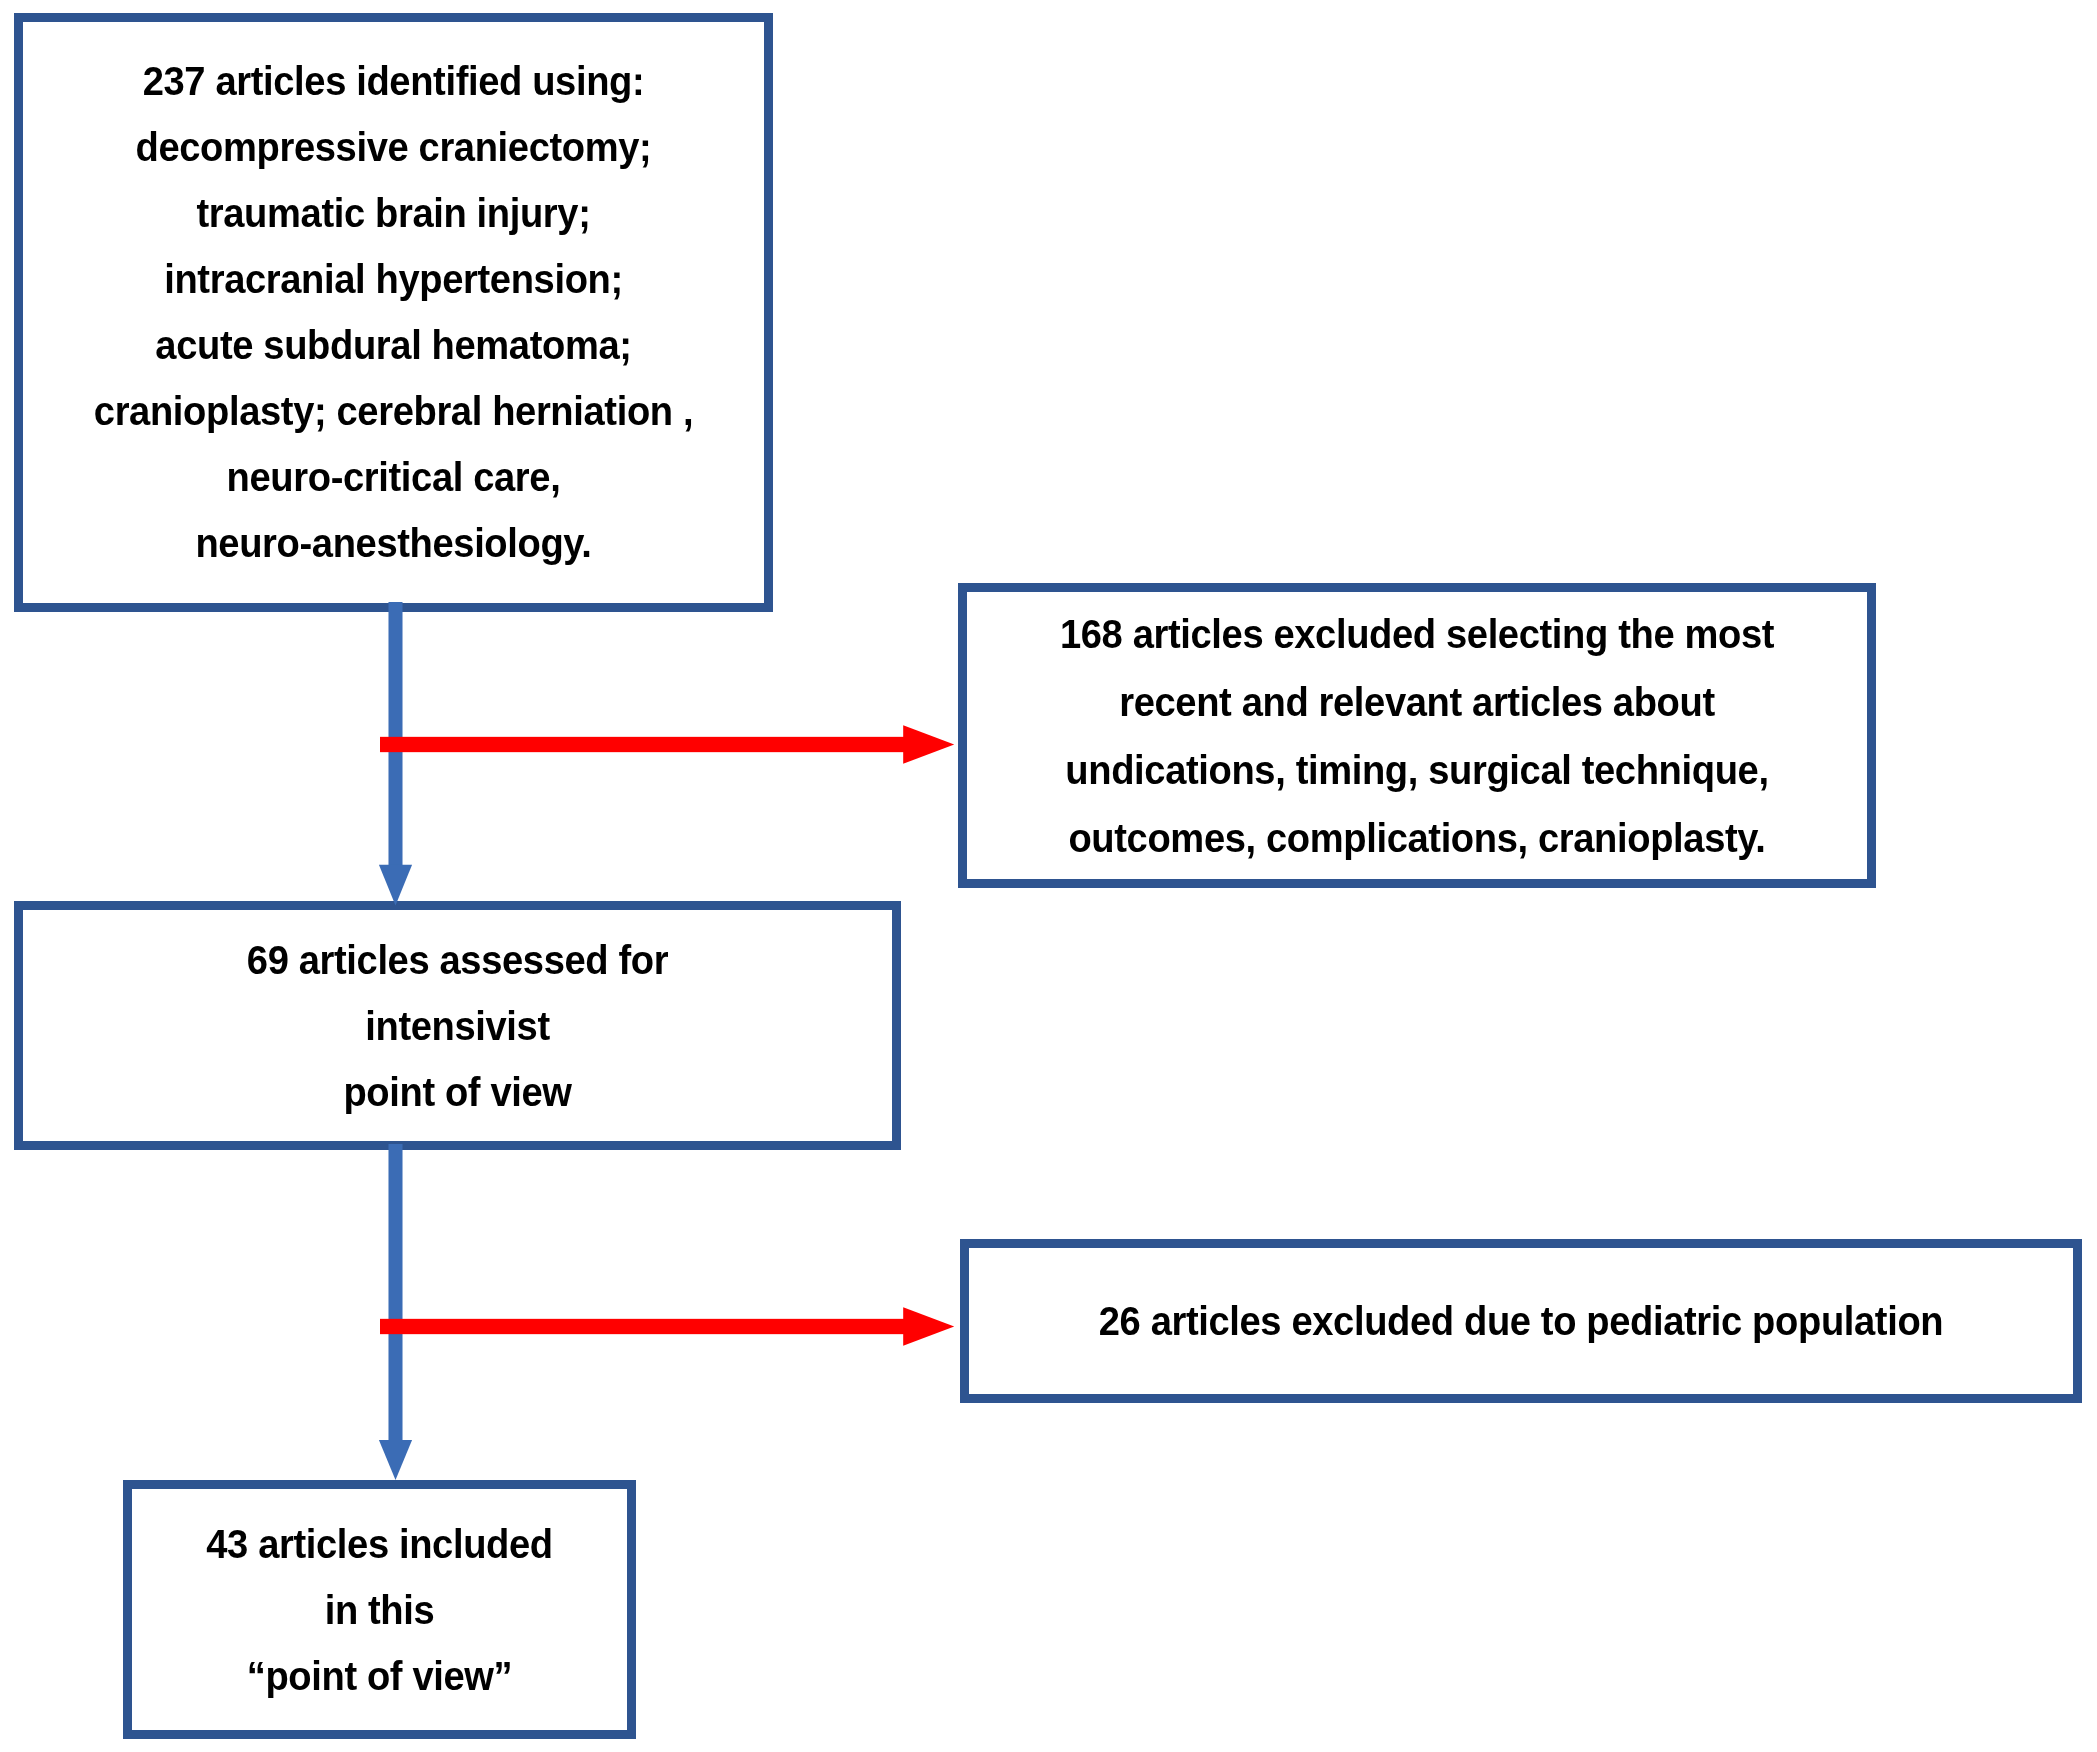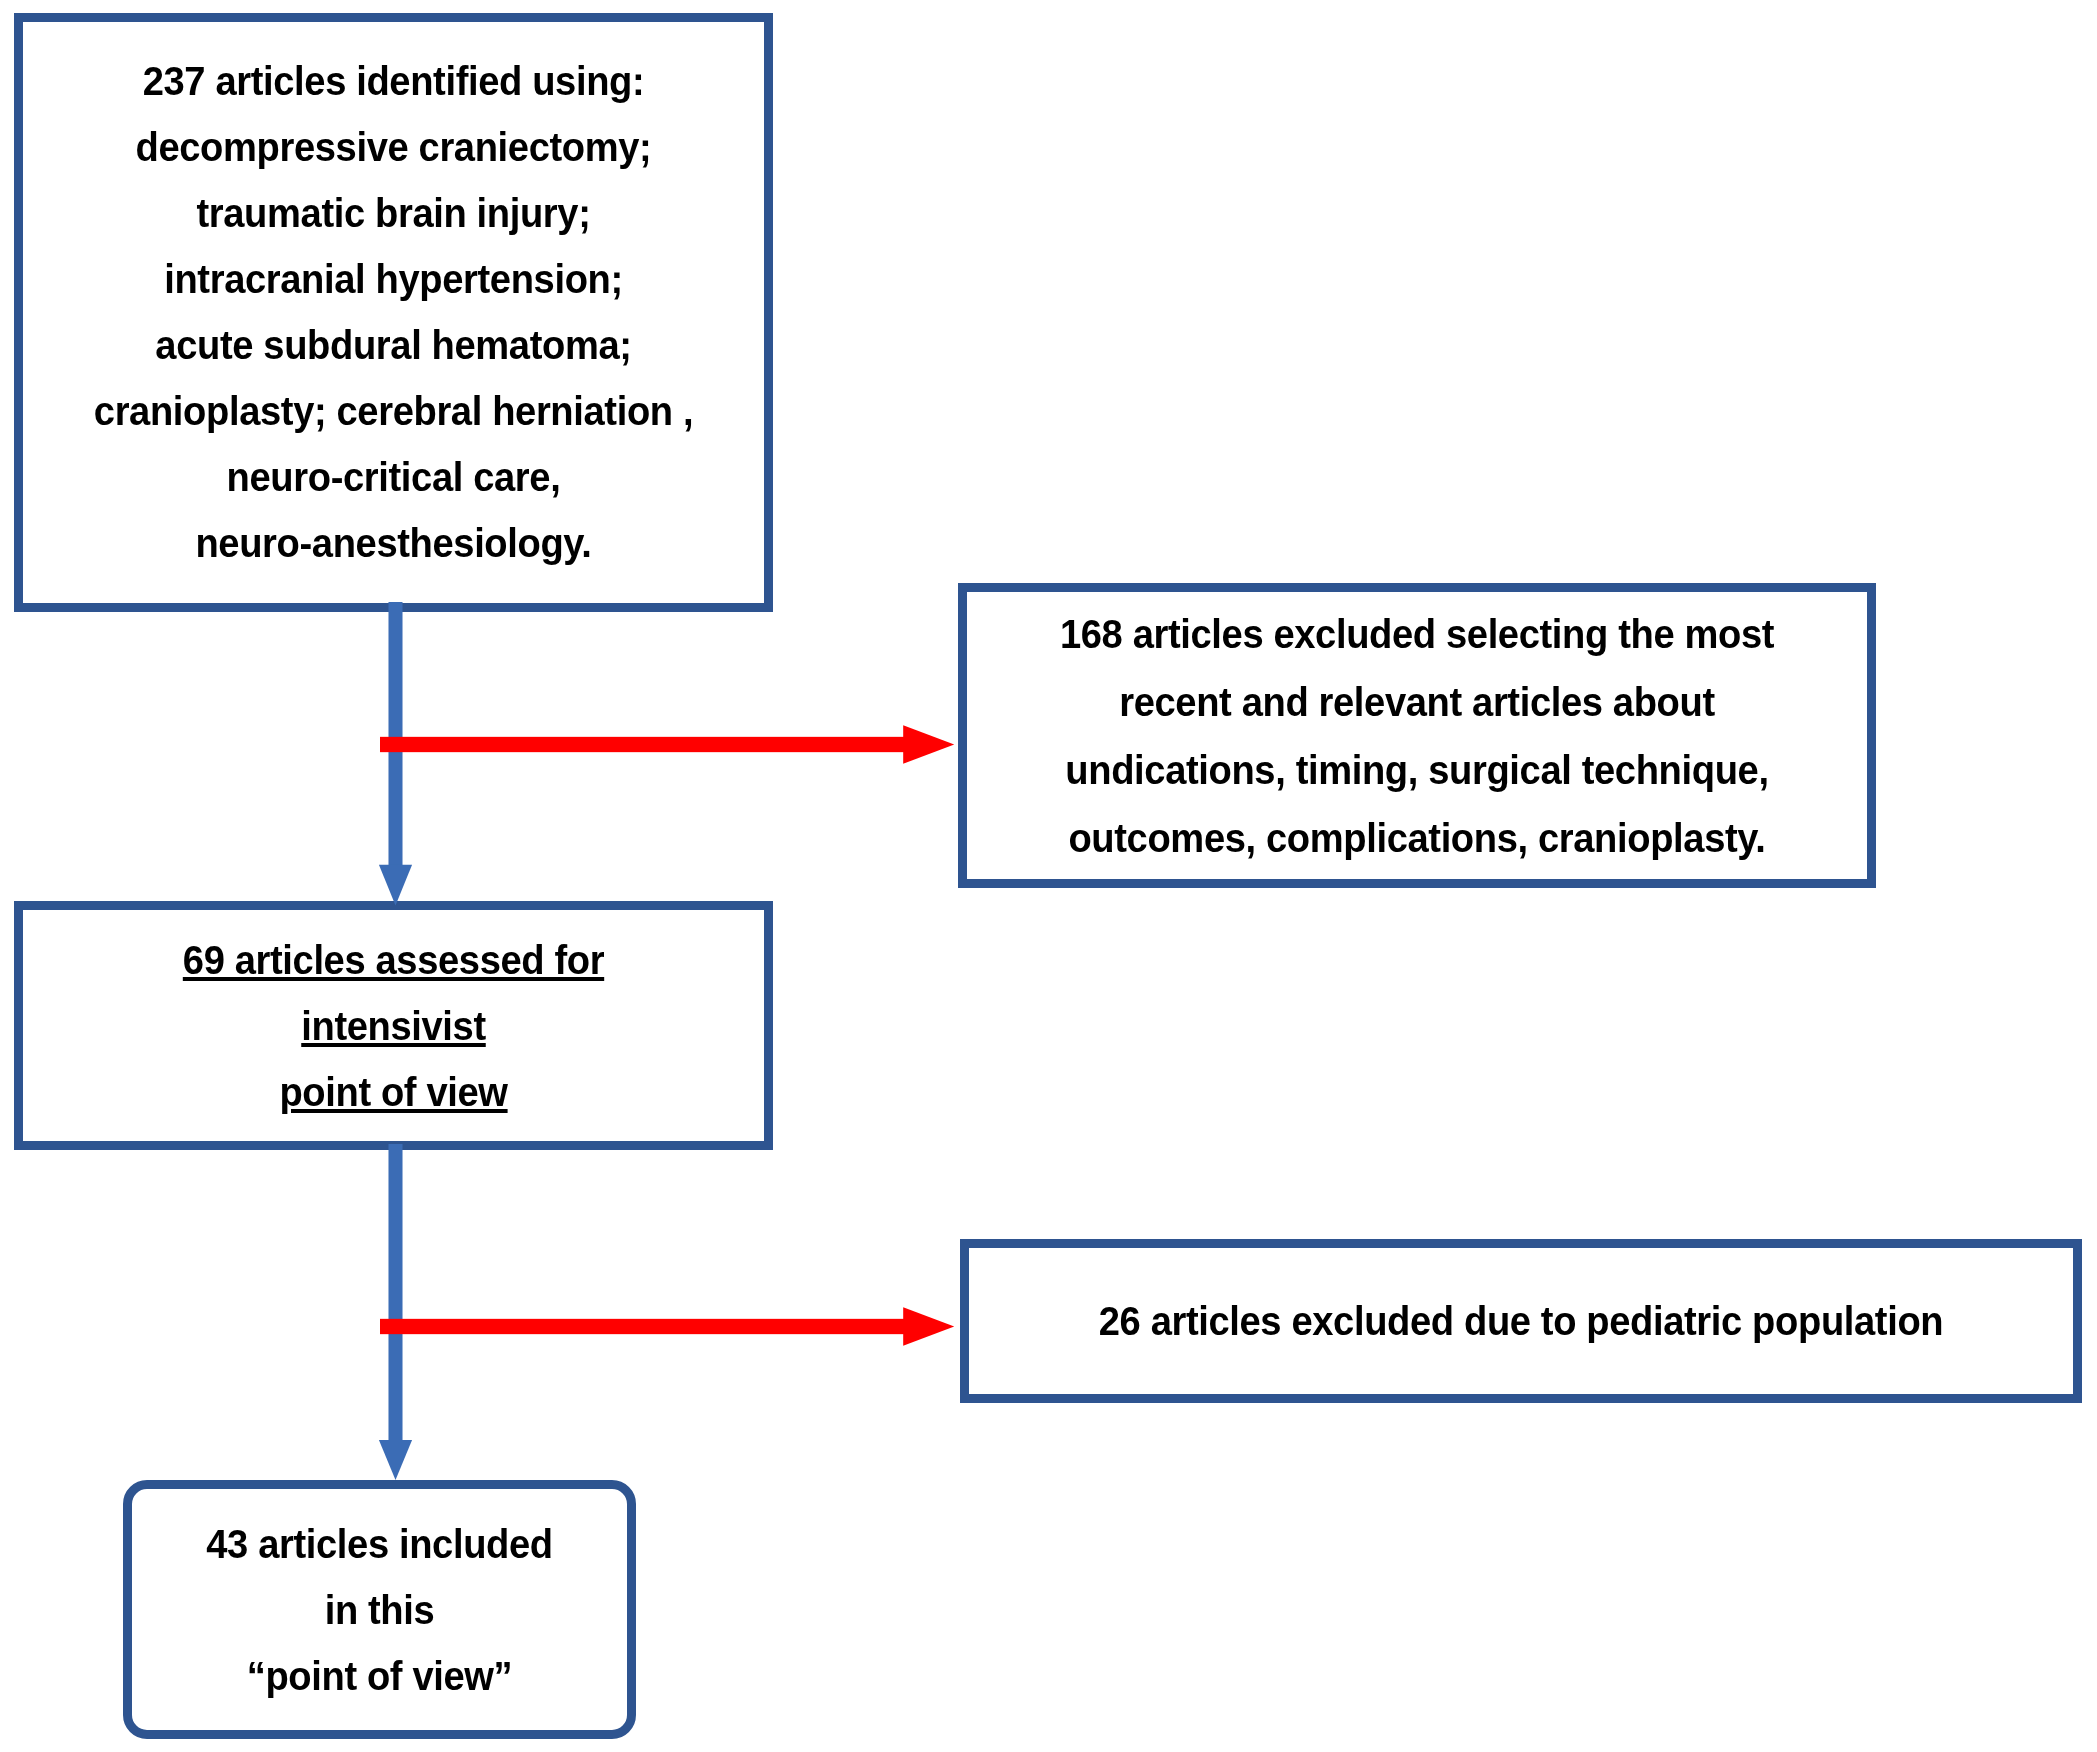--- a/index.html
+++ b/index.html
@@ -49,38 +49,36 @@
 
   #box-excluded-168 {
     left: 958px; top: 583px;
     width: 918px; height: 305px;
     border-width: 9.6px;
   }
   #box-excluded-168 .txt { font-size: 41px; line-height: 68px; padding: 0 22px; }
 
   #box-assessed {
     left: 14px;  top: 901px;
-    width: 759px; height: 249px;
+    width: 887px; height: 249px;
     border-width: 9.6px;
-    text-decoration: underline;
   }
   #box-assessed .txt { font-size: 41px; line-height: 66px; padding: 0 11.5px; }
 
   #box-excluded-26 {
     left: 960px; top: 1239px;
     width: 1122px; height: 164px;
     border-width: 9.6px;
   }
   #box-excluded-26 .txt { font-size: 41px; line-height: 66px; padding: 0 19px; }
 
   #box-included {
     left: 123px; top: 1480px;
     width: 513px; height: 259px;
     border-width: 9.6px;
-    border-radius: 24px;
   }
   #box-included .txt { font-size: 41px; line-height: 66px; padding: 0 11.5px; }
 
   
   .connector {
     position: absolute;
     pointer-events: none;
   }
   #arrow-down-1 { left: 357px; top: 602px;  width: 77px; height: 306px; }
   #arrow-down-2 { left: 357px; top: 1144px; width: 77px; height: 338px; }

